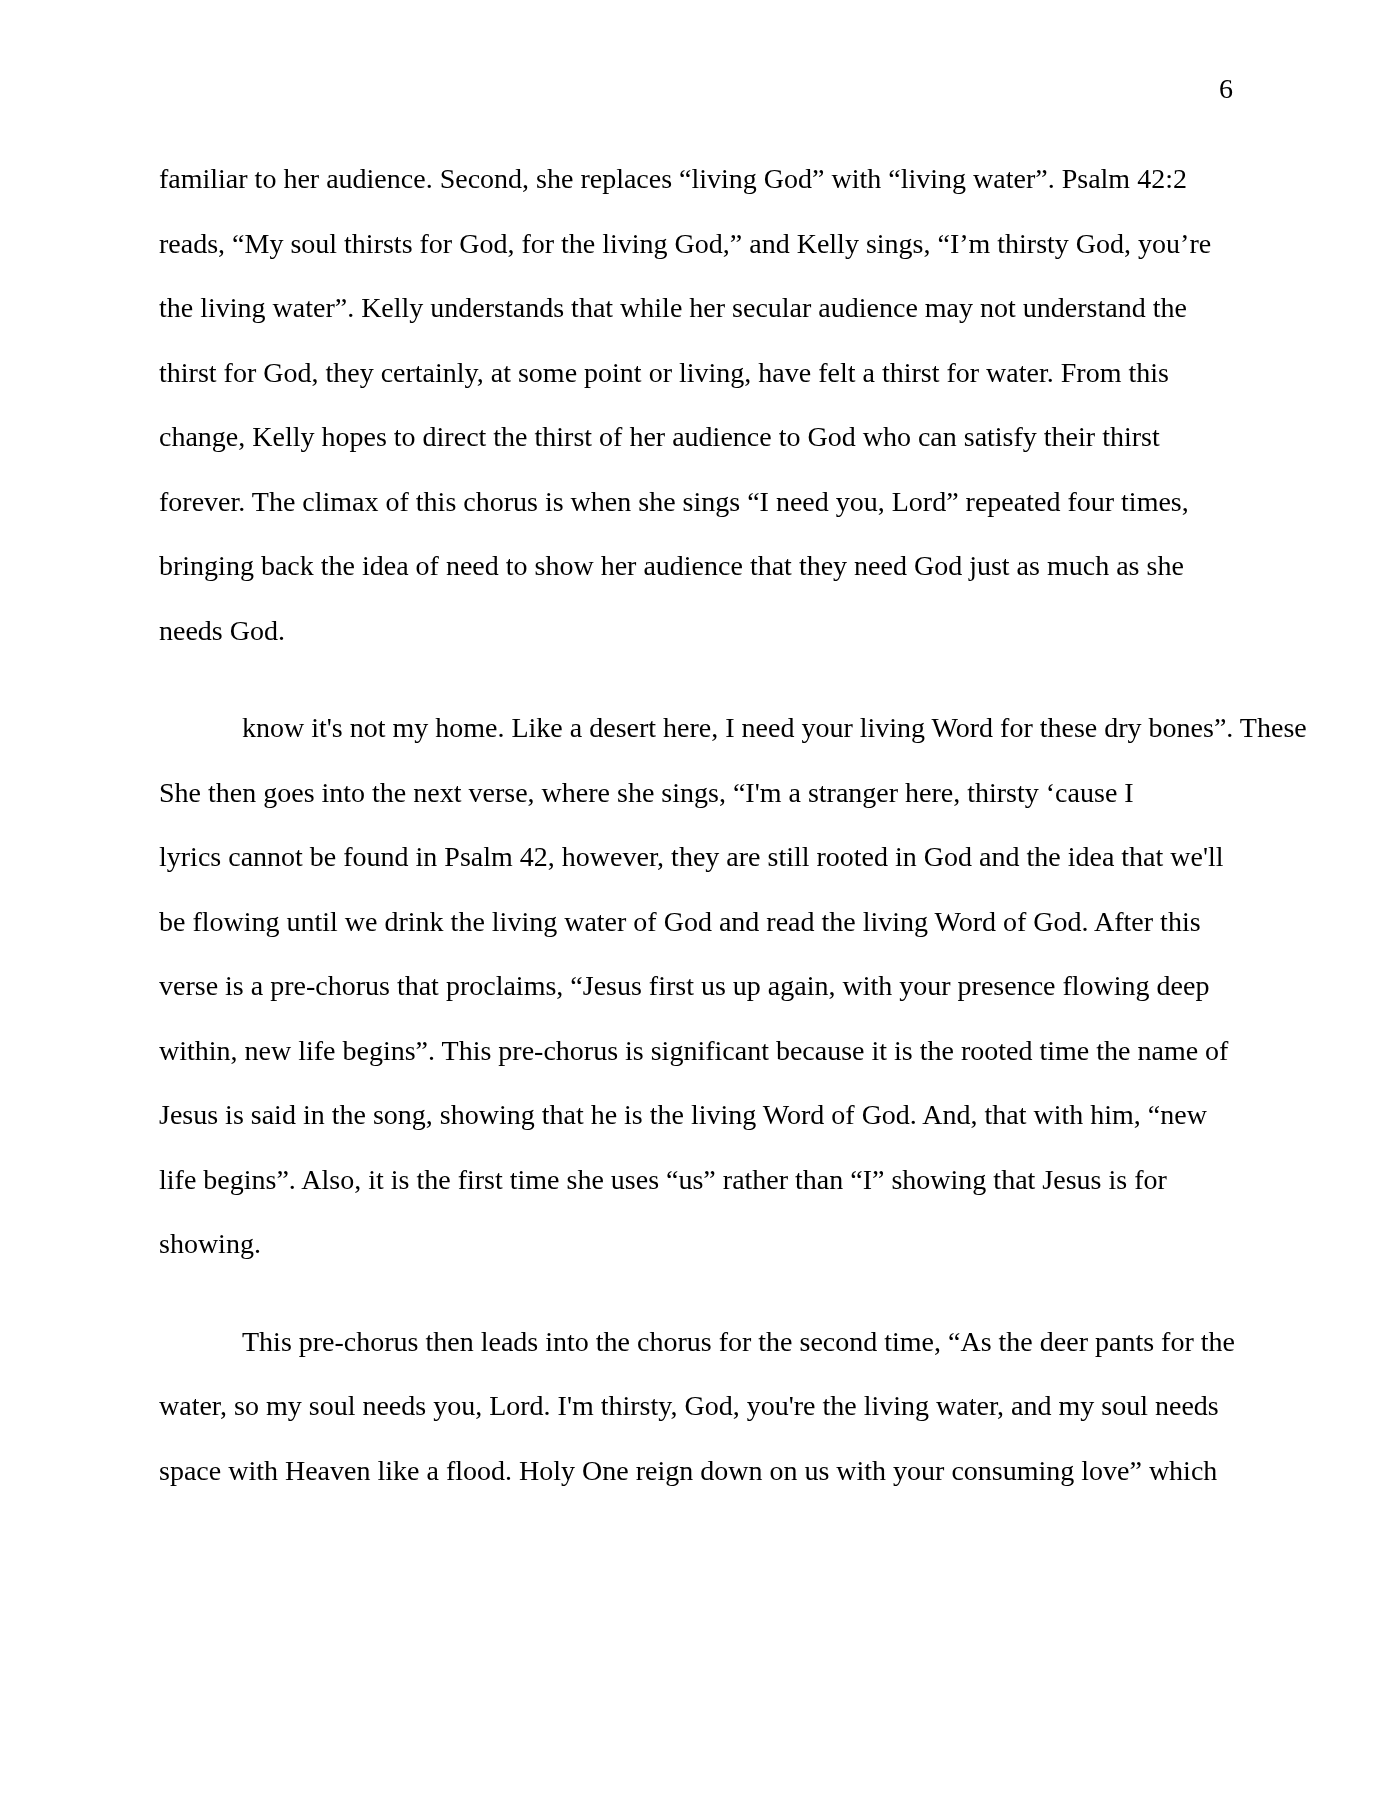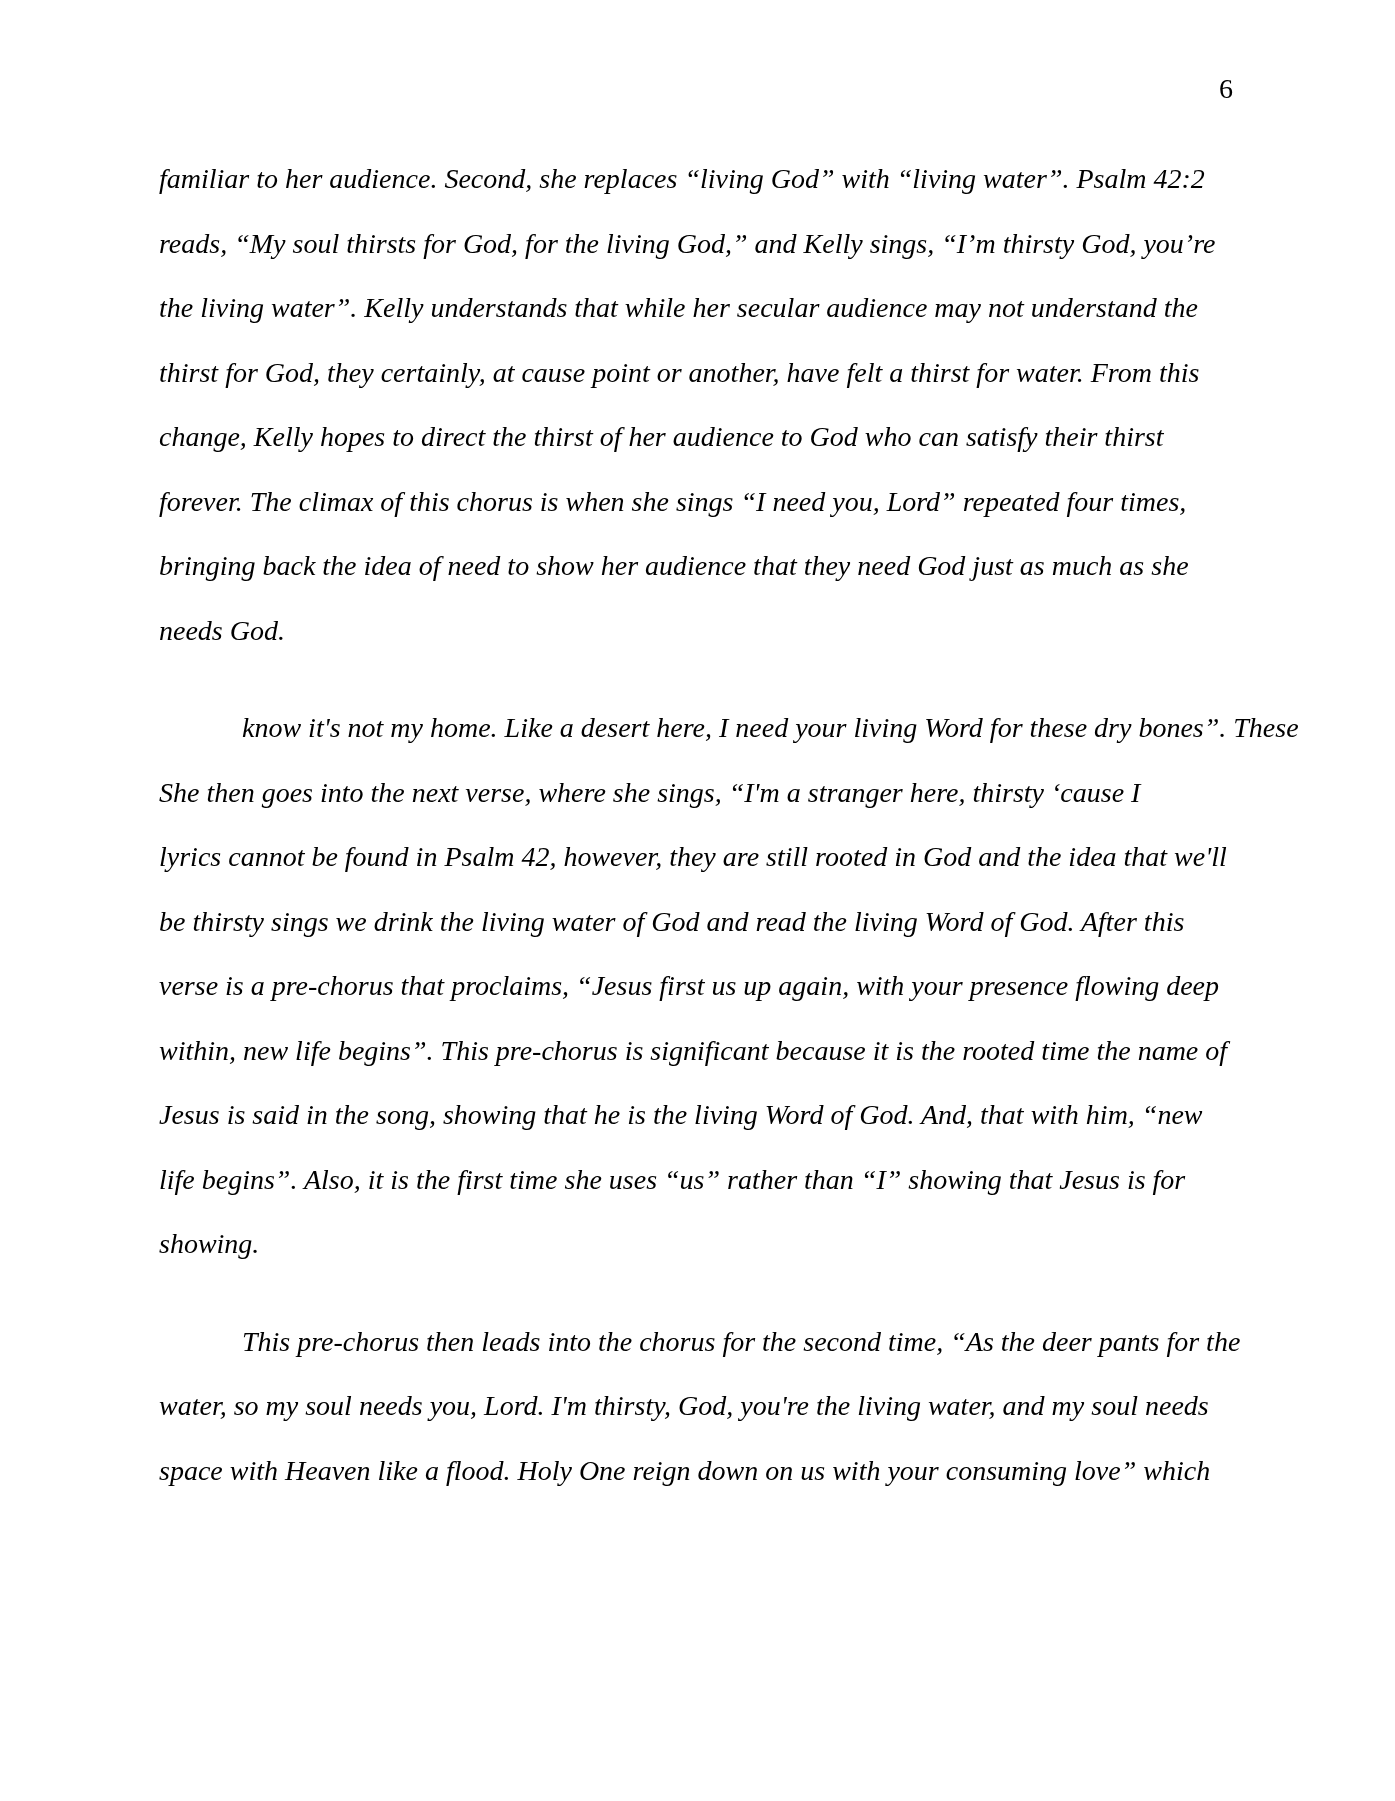--- a/index.html
+++ b/index.html
@@ -31,51 +31,50 @@
     font-size: 28px;
     line-height: 64.5px;
   }
   .para {
     margin: 0 0 33px 0;
     padding: 0;
   }
   .line {
     display: block;
     white-space: pre;
-    font-style: italic;
   }
   .para.indented .line:first-child {
     padding-left: 83px;
   }
 </style>
 </head>
 <body>
 
 <div class="page">
 
   <div class="page-number">6</div>
 
   <div class="body-text">
 
     <p class="para">
       <span class="line">familiar to her audience. Second, she replaces “living God” with “living water”. Psalm 42:2</span>
       <span class="line">reads, “My soul thirsts for God, for the living God,” and Kelly sings, “I’m thirsty God, you’re</span>
       <span class="line">the living water”. Kelly understands that while her secular audience may not understand the</span>
-      <span class="line">thirst for God, they certainly, at cause point or another, have felt a thirst for water. From this</span>
+      <span class="line">thirst for God, they certainly, at some point or living, have felt a thirst for water. From this</span>
       <span class="line">change, Kelly hopes to direct the thirst of her audience to God who can satisfy their thirst</span>
       <span class="line">forever. The climax of this chorus is when she sings “I need you, Lord” repeated four times,</span>
       <span class="line">bringing back the idea of need to show her audience that they need God just as much as she</span>
       <span class="line">needs God.</span>
     </p>
 
     <p class="para indented">
       <span class="line">know it's not my home. Like a desert here, I need your living Word for these dry bones”. These</span>
       <span class="line">She then goes into the next verse, where she sings, “I'm a stranger here, thirsty ‘cause I</span>
       <span class="line">lyrics cannot be found in Psalm 42, however, they are still rooted in God and the idea that we'll</span>
-      <span class="line">be thirsty sings we drink the living water of God and read the living Word of God. After this</span>
+      <span class="line">be flowing until we drink the living water of God and read the living Word of God. After this</span>
       <span class="line">verse is a pre-chorus that proclaims, “Jesus first us up again, with your presence flowing deep</span>
       <span class="line">within, new life begins”. This pre-chorus is significant because it is the rooted time the name of</span>
       <span class="line">Jesus is said in the song, showing that he is the living Word of God. And, that with him, “new</span>
       <span class="line">life begins”. Also, it is the first time she uses “us” rather than “I” showing that Jesus is for</span>
       <span class="line">showing.</span>
     </p>
 
     <p class="para indented">
       <span class="line">This pre-chorus then leads into the chorus for the second time, “As the deer pants for the</span>
       <span class="line">water, so my soul needs you, Lord. I'm thirsty, God, you're the living water, and my soul needs</span>

